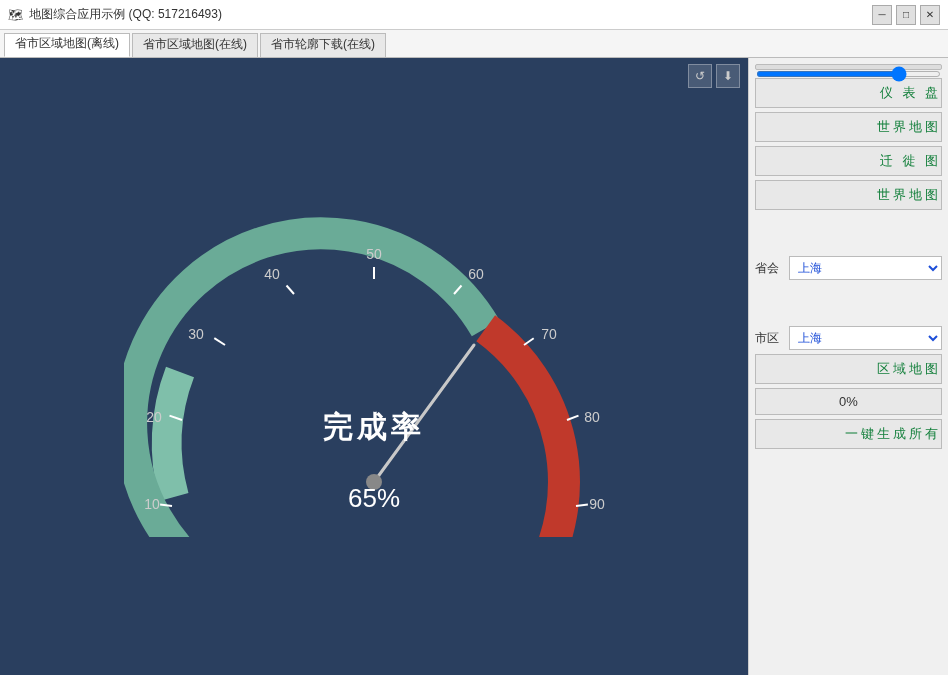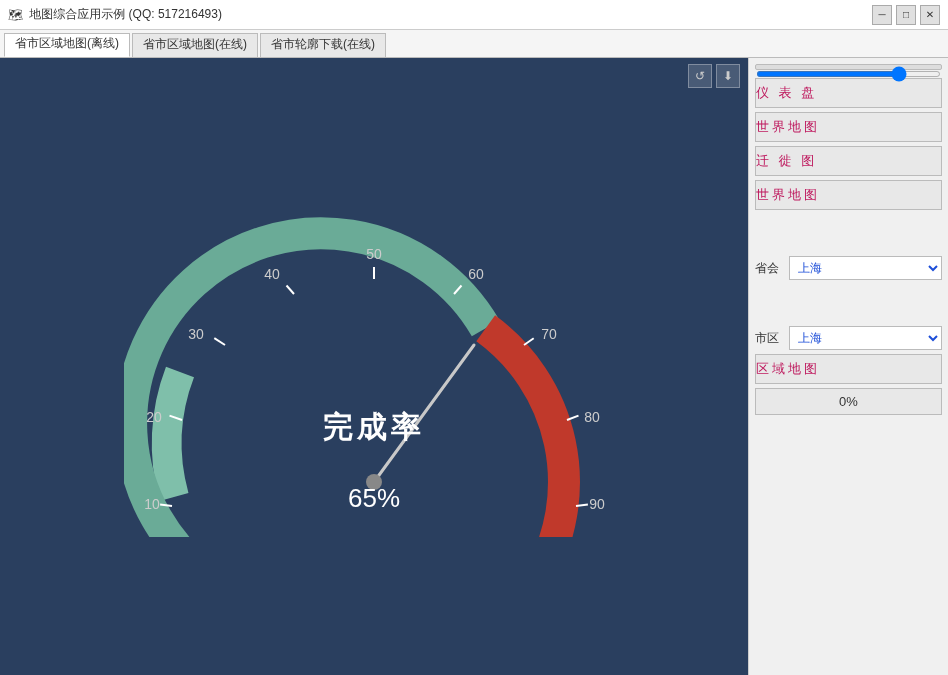--- a/index.html
+++ b/index.html
@@ -156,22 +156,22 @@
       border-radius: 2px;
     }
 
     .panel-btn {
       width: 100%;
       padding: 5px 0;
       background: #e8e8e8;
       border: 1px solid #bbb;
       cursor: pointer;
       font-size: 13px;
-      color: #be185d;
-      text-align: left;
+      color: #15803d;
+      text-align: right;
       letter-spacing: 3px;
     }
 
     .select-row {
       display: flex;
       align-items: center;
       gap: 4px;
       margin-top: 42px;
     }
     .select-label {
@@ -330,14 +330,15 @@
         <option>浦东新区</option>
         <option>徐汇区</option>
       </select>
     </div>
 
     <button class="panel-btn">区域地图</button>
 
     <button class="panel-progress-btn">0%</button>
 
 
+    <button class="panel-btn">一键生成所有</button>
   </div>
 </div>
 
 </body></html>

